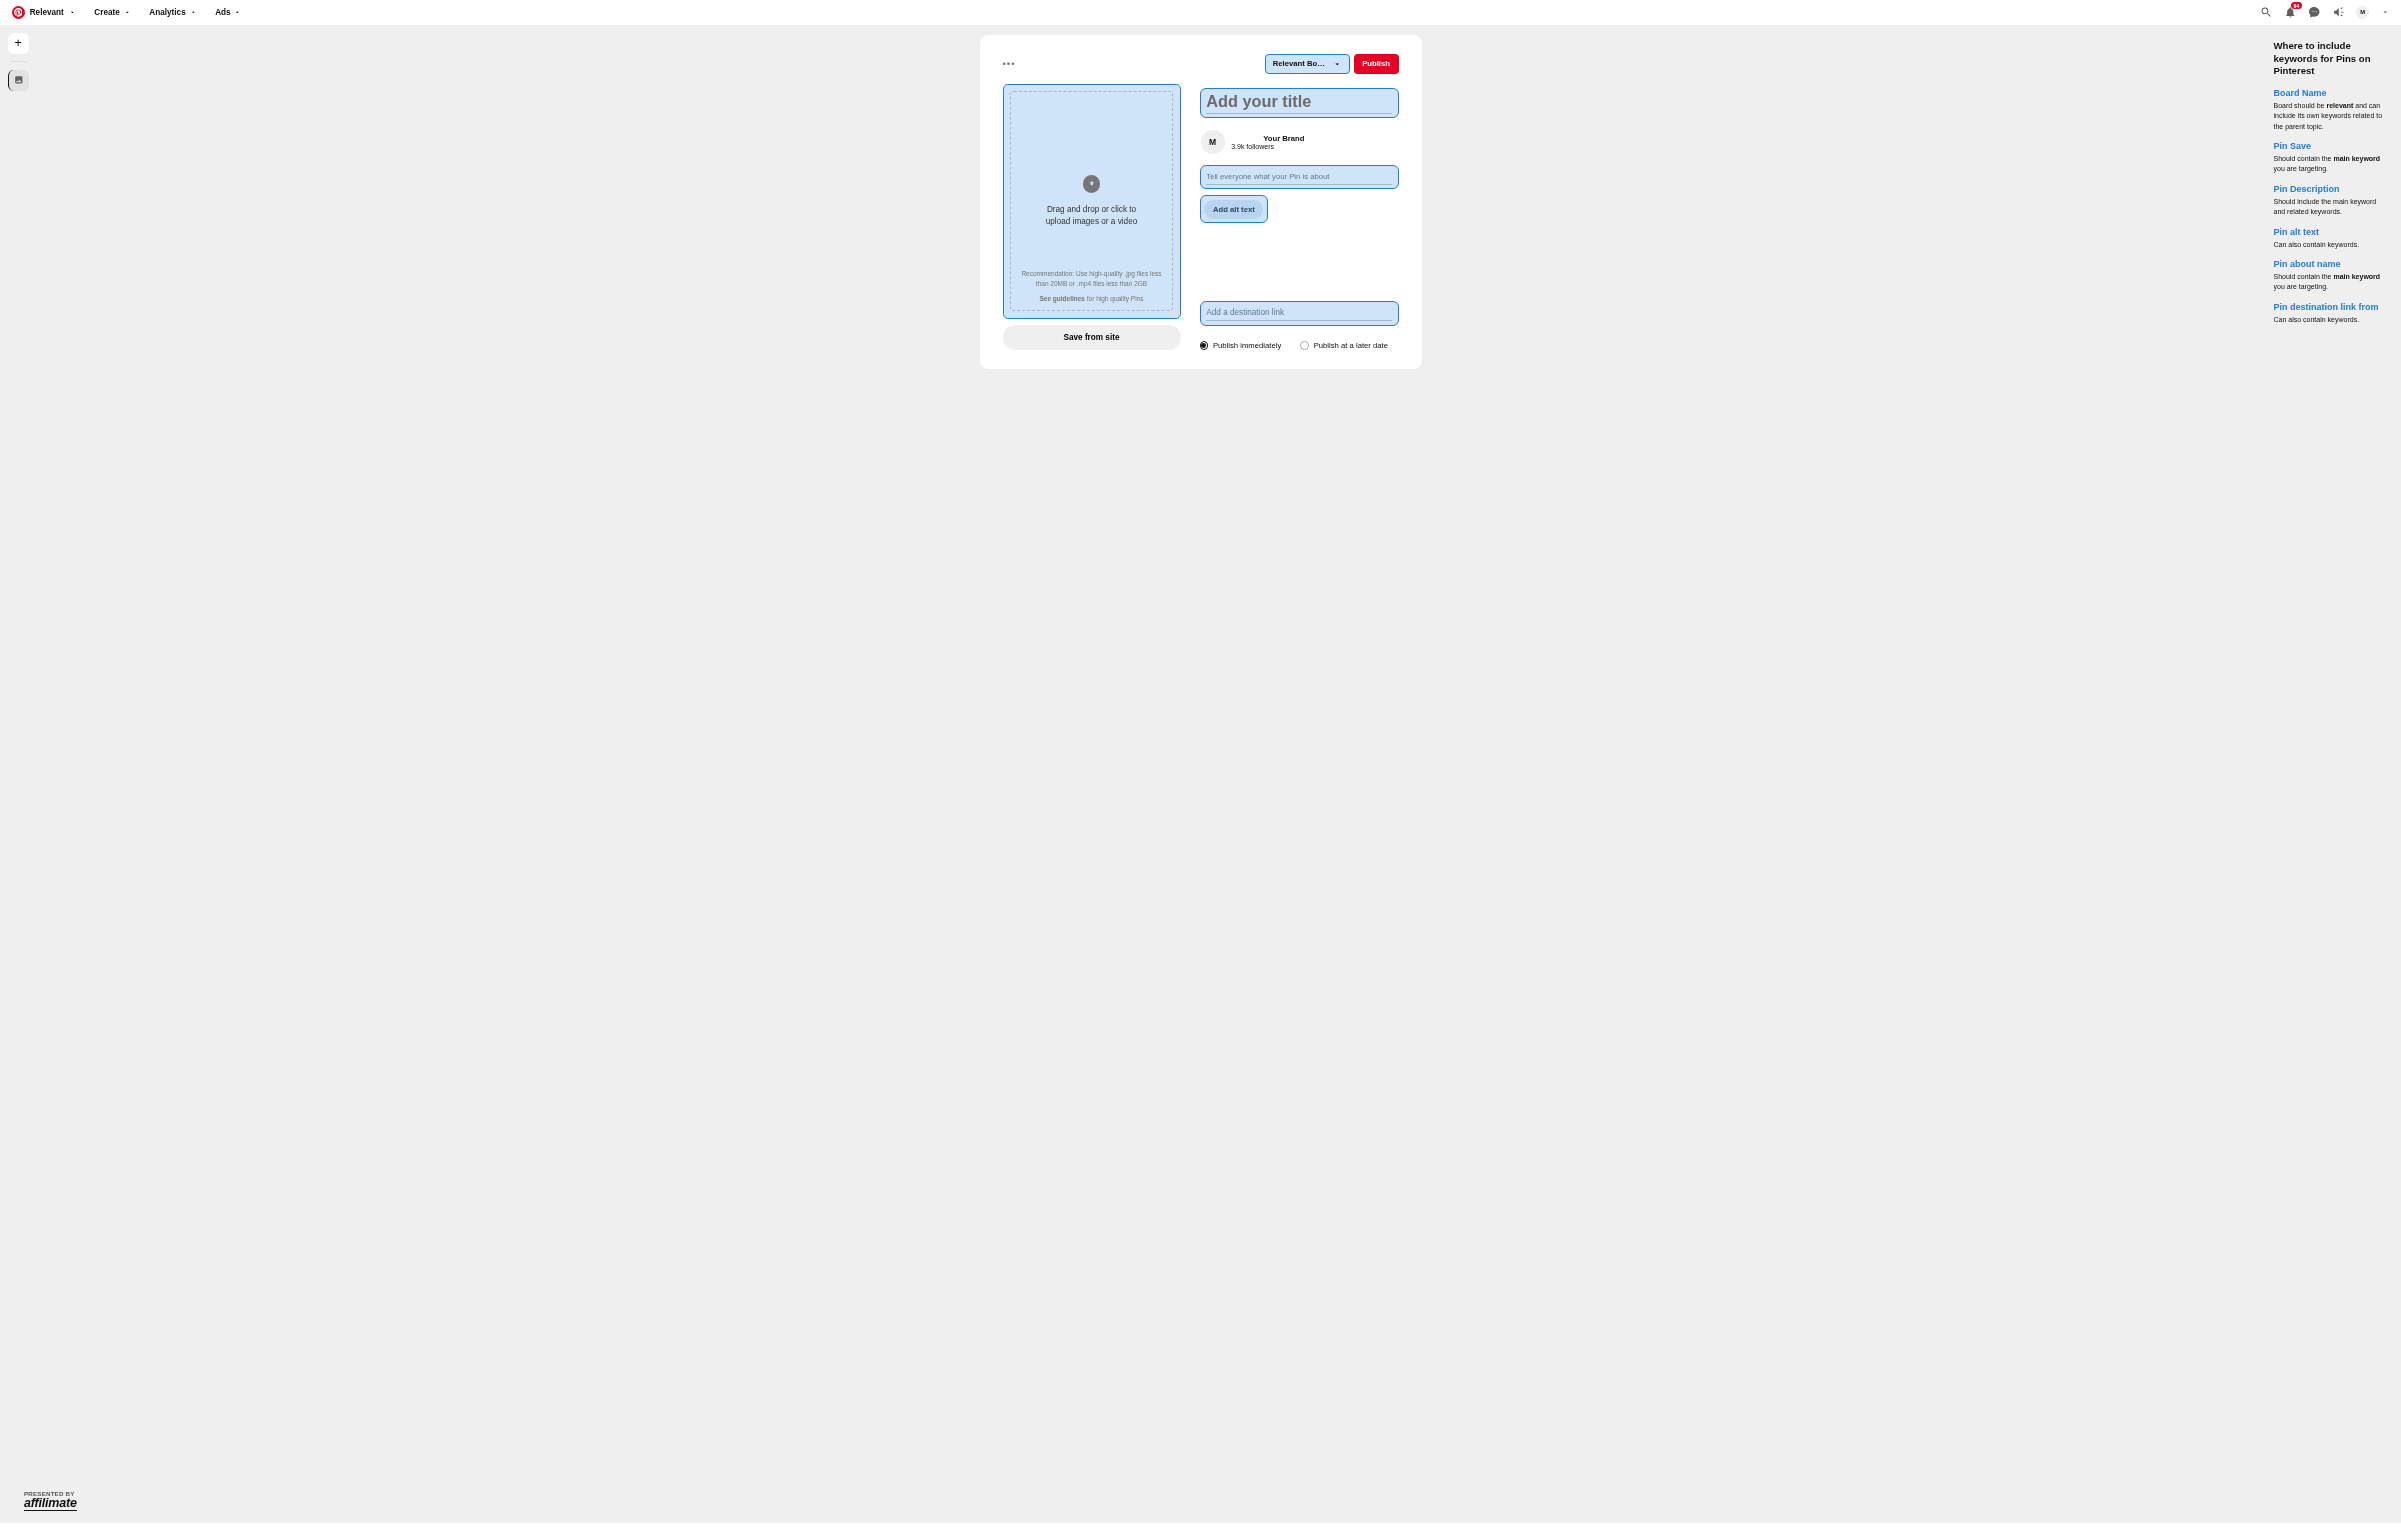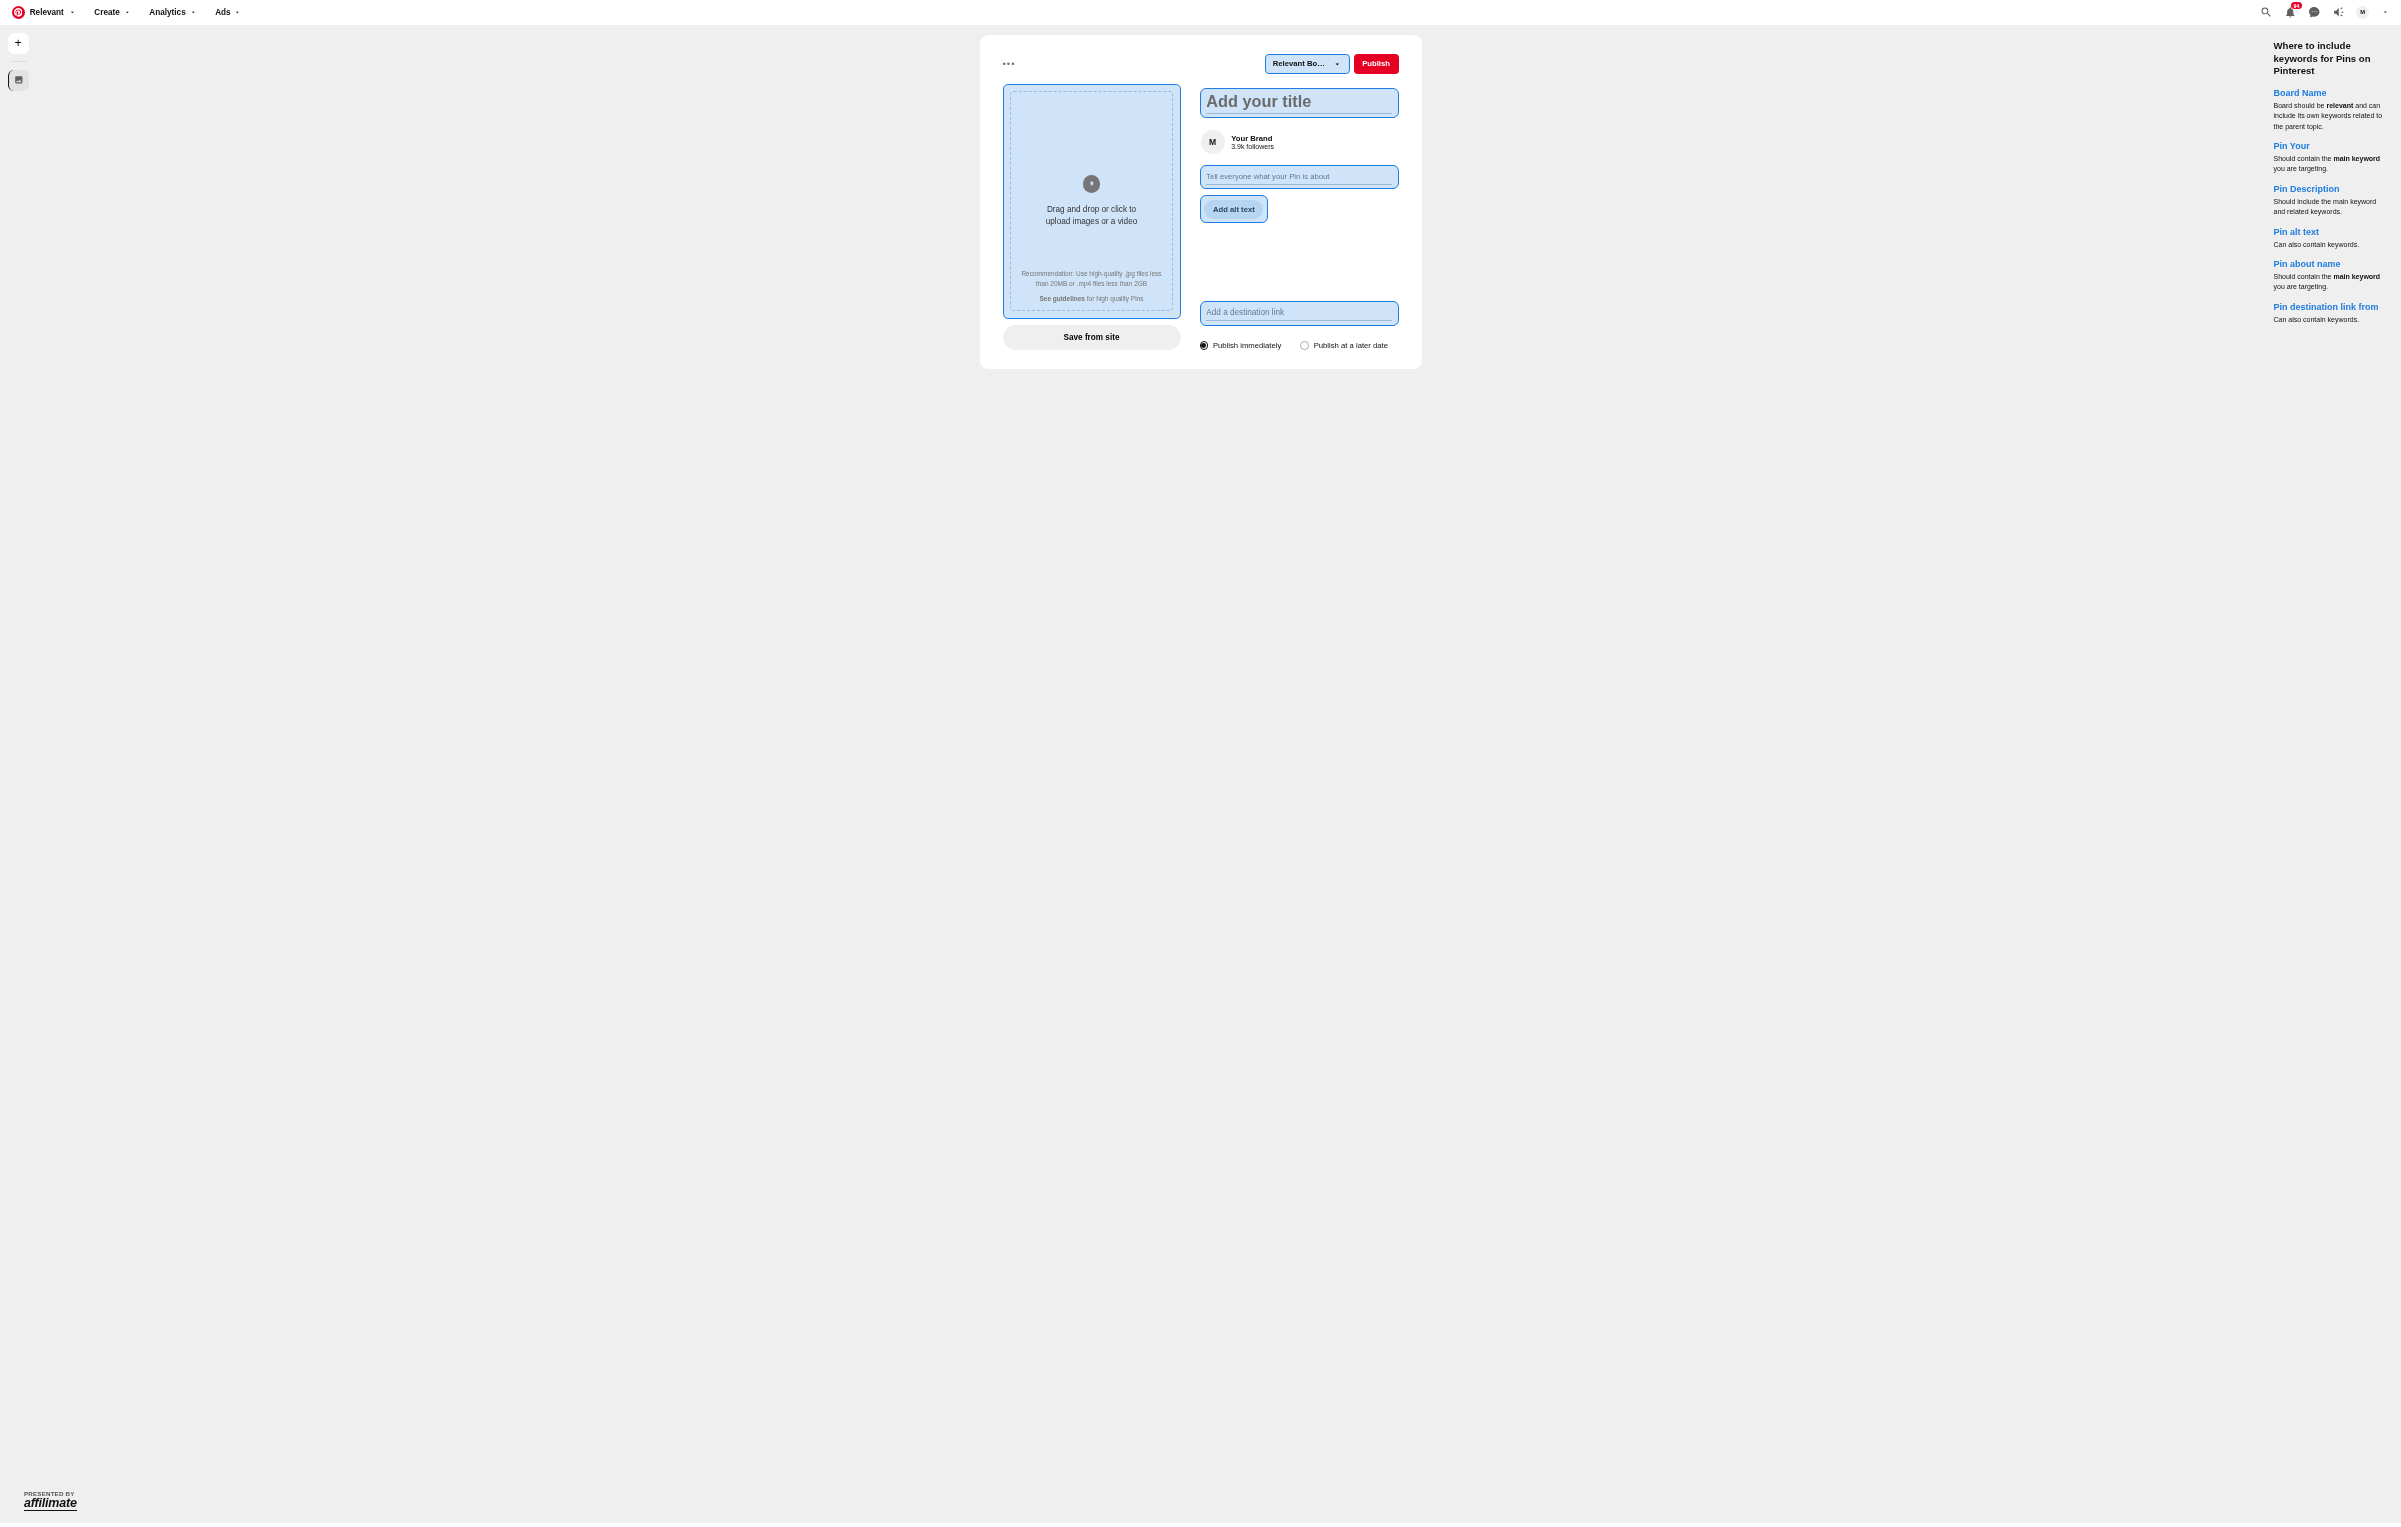--- a/index.html
+++ b/index.html
@@ -47,21 +47,21 @@
   .save-site-btn { margin-top: 6.7px; width: 100%; background: #efefef; border: none; border-radius: 480px; padding: 7.7px; font-size: 8.2px; font-weight: 700; cursor: pointer; }
   
   .fields-col { flex: 1; display: flex; flex-direction: column; gap: 6.7px; padding-top: 3.8px; }
   .hl-box { border: 1.4px solid #1e7de0; background: #cfe4f8; border-radius: 6px; }
   .title-input { padding: 3.8px 5.8px 2.9px 5.8px; }
   .title-input input { border: none; background: transparent; font-size: 16.3px; font-weight: 800; color: #6b6b6b; width: 100%; outline: none; border-bottom: 0.5px solid #9db9d4; padding-bottom: 1.9px; }
   .title-input input::placeholder { color: #6b6b6b; }
   
   .brand-row { display: flex; align-items: center; gap: 6.7px; padding: 4.8px 1px 4.8px 1px; }
   .brand-avatar { width: 24px; height: 24px; border-radius: 50%; background: #efefef; display: flex; align-items: center; justify-content: center; font-weight: 700; font-size: 8.6px; }
-  .brand-name { font-weight: 700; font-size: 7.7px; }
+  .brand-name { font-weight: 700; font-size: 7.7px; margin-left: 32px; }
   .brand-followers { font-size: 7px; color: #111; }
   
   .desc-input { padding: 3.8px 5.8px 2.9px 5.8px; }
   .desc-input input { border: none; background: transparent; font-size: 7.7px; color: #5d7a94; width: 100%; outline: none; border-bottom: 0.5px solid #9db9d4; padding: 1.9px 0 2.9px 0; }
   .desc-input input::placeholder { color: #5d7a94; }
   
   .alt-box { padding: 3.8px; align-self: flex-start; }
   .alt-chip { background: #b7d5f0; border-radius: 480px; padding: 4.8px 8.6px; font-weight: 700; font-size: 7.7px; cursor: pointer; display: inline-block; color: #2a4860; }
   
   .spacer { flex: 1; min-height: 29px; }
@@ -248,21 +248,21 @@
     </div>
   </div>
 
   <div class="side-panel">
     <div class="side-title">Where to include keywords for Pins on Pinterest</div>
     <div class="side-item">
       <h3>Board Name</h3>
       <p><span>Board should be </span><b>relevant</b><span> and can include its own keywords related to the parent topic.</span></p>
     </div>
     <div class="side-item">
-      <h3>Pin Your</h3>
+      <h3>Pin Save</h3>
       <p><span>Should contain the </span><b>main keyword</b><span> you are targeting.</span></p>
     </div>
     <div class="side-item">
       <h3>Pin Description</h3>
       <p><span></span><b></b><span>Should include the main keyword and related keywords.</span></p>
     </div>
     <div class="side-item">
       <h3>Pin alt text</h3>
       <p><span></span><b></b><span>Can also contain keywords.</span></p>
     </div>

